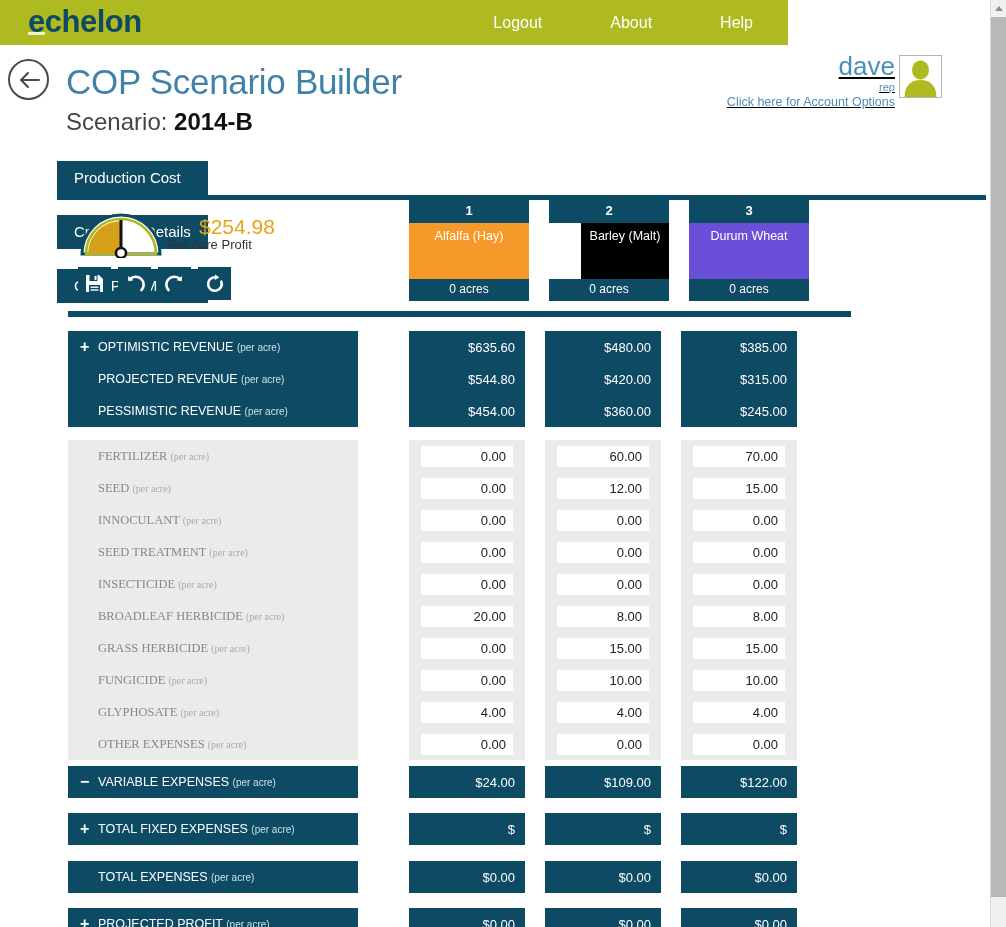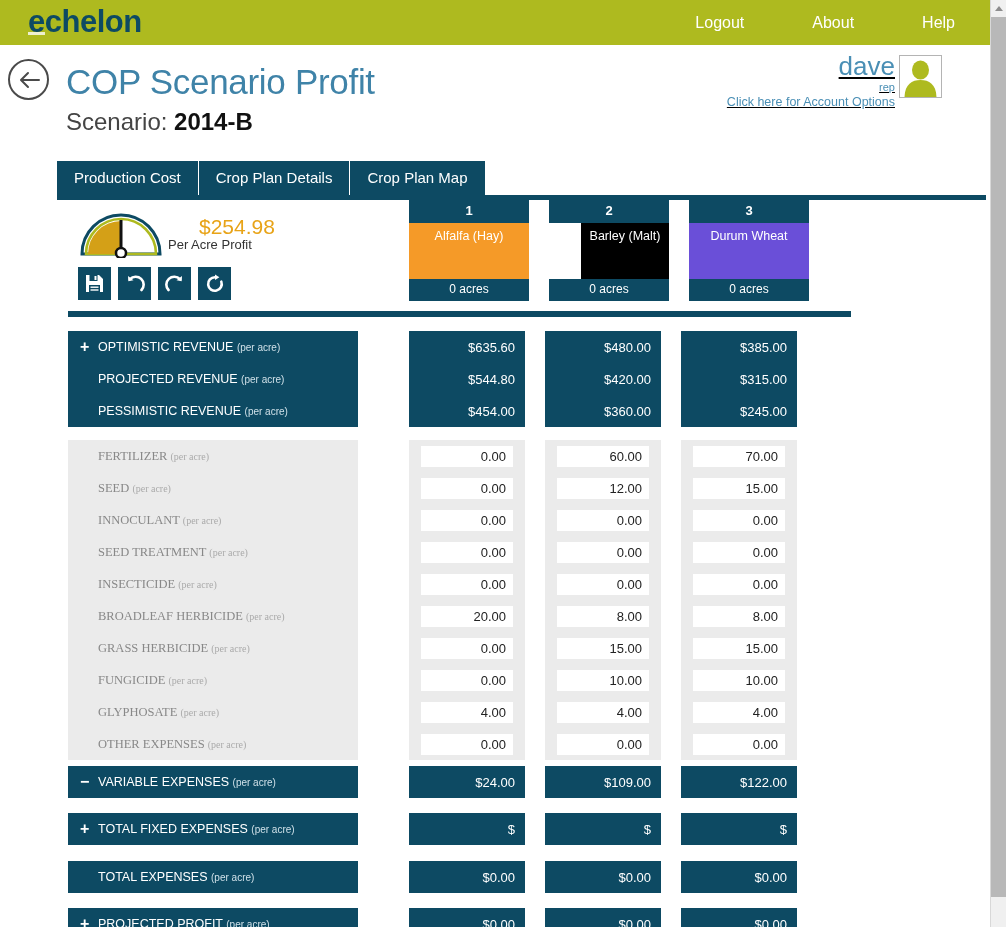--- a/index.html
+++ b/index.html
@@ -17,21 +17,21 @@
     width: 1006px;
     height: 927px;
     background: #ffffff;
     overflow: hidden;
   }
 
   
   .topbar {
     position: absolute;
     left: 0; top: 0;
-    width: 990px; height: 45px;
+    width: 788px; height: 45px;
     background: #aeba1f;
   }
   .logo {
     position: absolute;
     left: 28px; top: 3px;
     font-size: 31px;
     font-weight: bold;
     color: #0d4a63;
     letter-spacing: -0.5px;
     line-height: 38px;
@@ -141,21 +141,22 @@
     color: #444444;
     line-height: 32px;
   }
   .subtitle b { color: #111111; font-weight: bold; }
 
   
   .tabs {
     position: absolute;
     left: 57px; top: 161px;
     display: flex;
-    gap: 1px;
+    gap: 20px;
+    flex-direction: column;
   }
   .tab {
     background: #0d4a63;
     color: #ffffff;
     font-size: 15px;
     padding: 7px 17px 8px 17px;
     line-height: 19px;
     white-space: nowrap;
   }
   .tabrule {
@@ -360,21 +361,21 @@
       <ellipse cx="20.5" cy="14" rx="8.5" ry="9.5" fill="#aeba1f"></ellipse>
       <path d="M4.5 41 C5 28 12 24 20.5 24 C29 24 36 28 36.5 41 Z" fill="#aeba1f"></path>
     </svg>
   </div>
 
   <div class="backbtn">
     <svg width="24" height="22" viewBox="0 0 24 22">
       <path d="M22 11 L5 11 M11 4 L4 11 L11 18" stroke="#4a4a4a" stroke-width="2" fill="none" stroke-linecap="round" stroke-linejoin="round"></path>
     </svg>
   </div>
-  <div class="pagetitle">COP Scenario Profit</div>
+  <div class="pagetitle">COP Scenario Builder</div>
   <div class="subtitle">
     <span>Scenario:</span>
     <b>2014-B</b>
   </div>
 
   <div class="tabs">
     <div class="tab">Production Cost</div>
     <div class="tab">Crop Plan Details</div>
     <div class="tab">Crop Plan Map</div>
   </div>

